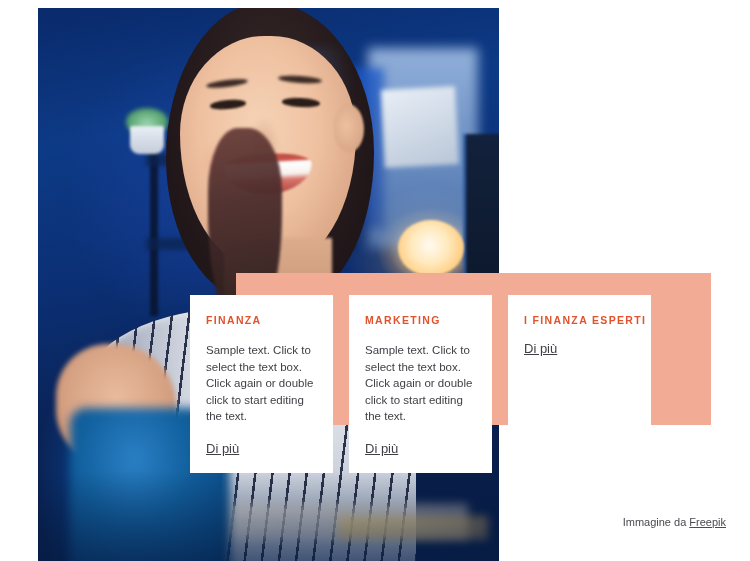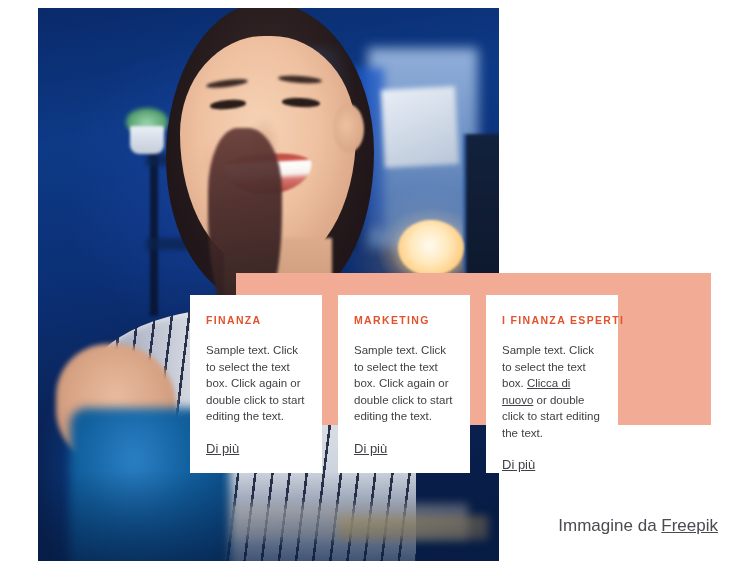--- a/index.html
+++ b/index.html
@@ -284,21 +284,21 @@
 
   
   .cards {
     position: absolute;
     left: 190px;
     top: 295px;
     display: flex;
     gap: 16px;
   }
   .card {
-    width: 132px;
+    width: 143px;
     height: 178px;
     background: #ffffff;
     box-sizing: border-box;
     padding: 19px 16px 0 16px;
   }
   .card-title {
     color: #e2522c;
     font-size: 10.5px;
     font-weight: bold;
     letter-spacing: 1.35px;
@@ -321,23 +321,23 @@
     color: #3f3f45;
     font-size: 13px;
     line-height: 14px;
     text-decoration: underline;
     cursor: pointer;
   }
 
   
   .credit {
     position: absolute;
-    right: 32px;
+    right: 24px;
     top: 516px;
-    font-size: 17px;
+    font-size: 11px;
     color: #4a4a50;
     white-space: nowrap;
   }
   .credit a {
     color: #4a4a50;
     text-decoration: underline;
     cursor: pointer;
   }
 </style>
 </head>
@@ -396,21 +396,20 @@
     </div>
 
     <div class="card">
       <h3 class="card-title">MARKETING</h3>
       <p class="card-body"><span>Sample text. Click to select the text box. Click again or double click to start editing the text.</span></p>
       <a class="card-link">Di più</a>
     </div>
 
     <div class="card">
       <h3 class="card-title">I FINANZA ESPERTI</h3>
-      <p class="card-body"><span>Sample text. Click to select the text box. </span><a class="inline-link">Clicca di nuovo</a><span> or double click to start editing the text.</span></p>
       <a class="card-link">Di più</a>
     </div>
 
   </div>
 
   <div class="credit"><span>Immagine da </span><a>Freepik</a></div>
 
 </div>
 
 </body></html>

